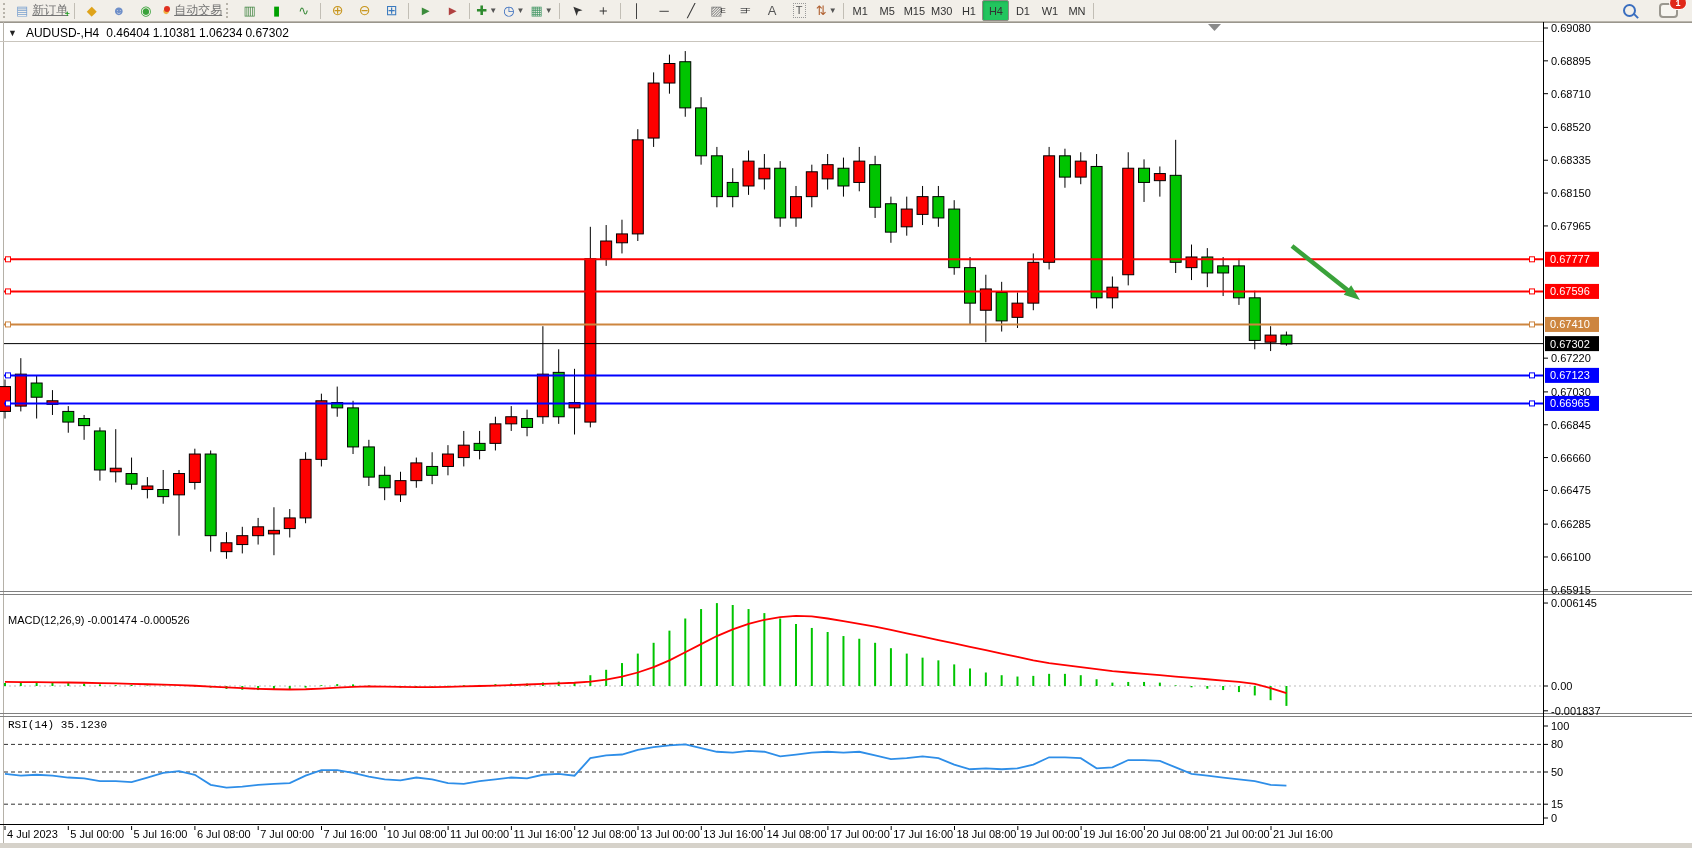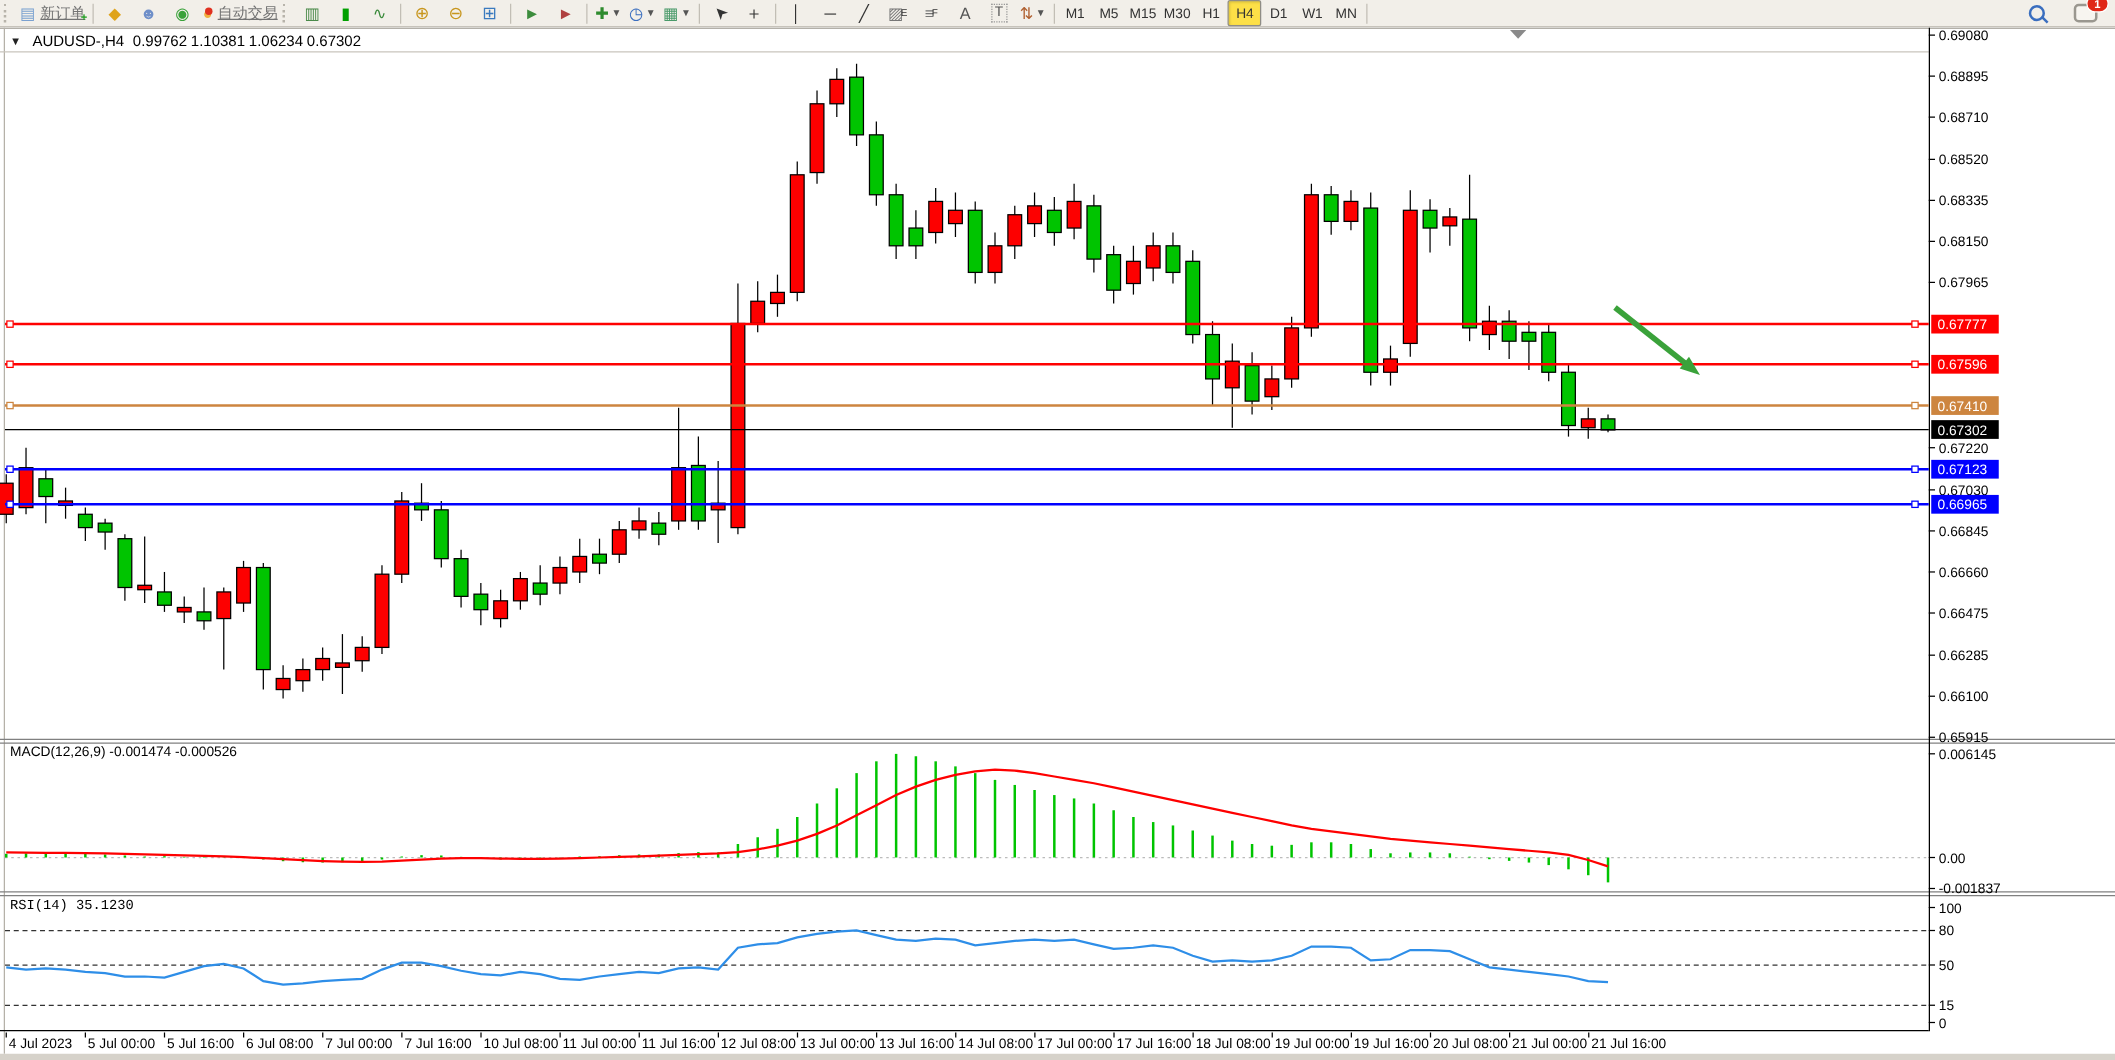--- a/index.html
+++ b/index.html
@@ -6,21 +6,21 @@
   #app{position:relative;width:1692px;height:848px;overflow:hidden;
        font-family:"Liberation Sans",sans-serif;background:#fff;}
   
   #toolbar{position:absolute;left:0;top:0;width:1692px;height:22px;
     background:#f2efe9;border-bottom:1px solid #b9b5ac;
     display:flex;align-items:center;padding-left:2px;box-sizing:border-box;font-size:12px;color:#333;}
   .grip{width:5px;height:15px;border-left:2px dotted #b7b3aa;margin:0 3px 0 1px;}
   .sep{width:1px;height:16px;background:#c2beb5;margin:0 3px;}
   .tbtn{height:19px;min-width:21px;display:flex;align-items:center;justify-content:center;
     padding:0 2px;border:1px solid transparent;border-radius:2px;cursor:default;position:relative;white-space:nowrap;}
-  .tbtn.activebtn{background:#fde047;border:1px solid #8f8d86;box-shadow:inset 1px 1px 2px rgba(0,0,0,.15);}
+  .tbtn.activebtn{background:#22c55e;border:1px solid #8f8d86;box-shadow:inset 1px 1px 2px rgba(0,0,0,.15);}
   .tflabel{font-size:11px;color:#333;}
   .ic{font-size:13px;line-height:13px;}
   .caret{font-size:8px;color:#555;margin-left:2px;}
   .lbl{margin-left:4px;font-size:12px;color:#737373;text-decoration:underline;}
   .subletter{font-size:8px;color:#333;margin-left:-2px;vertical-align:sub;}
   .plus-overlay{position:absolute;right:-1px;bottom:0;font-size:8px;color:#1ca01c;font-weight:bold;}
   .dot-overlay{position:absolute;right:0;top:2px;width:6px;height:6px;border-radius:50%;background:#e03020;}
   #search-glyph{width:9px;height:9px;border:2px solid #3a6ebf;border-radius:50%;position:relative;}
   #search-glyph:after{content:"";position:absolute;width:6px;height:2px;background:#3a6ebf;
      transform:rotate(45deg);left:8px;top:9px;}
@@ -575,22 +575,22 @@
         </g>
         <g>
           <line x1="1292" y1="246" x2="1350.6026698300204" y2="292.53741427678096" stroke="#3aa23a" stroke-width="4.5"></line>
           <polygon points="1360,300 1343.7389335784178,294.7485507873644 1351.2015193016368,285.35122061738485" fill="#3aa23a"></polygon>
         </g>
       </svg>
 
     <div id="symbol-line">
       <span id="collapse-toggle">▼</span>
       <span>AUDUSD-,H4</span>
-      <span>0.99762</span>
+      <span>0.46404</span>
       <span style="margin-left:-4px">1.10381</span>
       <span style="margin-left:-4px">1.06234</span>
       <span style="margin-left:-4px">0.67302</span>
     </div>
 
-    <div class="overlay-label" style="left:8px;top:574px;">MACD(12,26,9) -0.001474 -0.000526</div>
+    <div class="overlay-label" style="left:8px;top:592px;">MACD(12,26,9) -0.001474 -0.000526</div>
     <div class="overlay-label" style="left:8px;top:697px;font-family:Liberation Mono, monospace;">RSI(14) 35.1230</div>
   </div>
 </div>
 
 </body></html>

